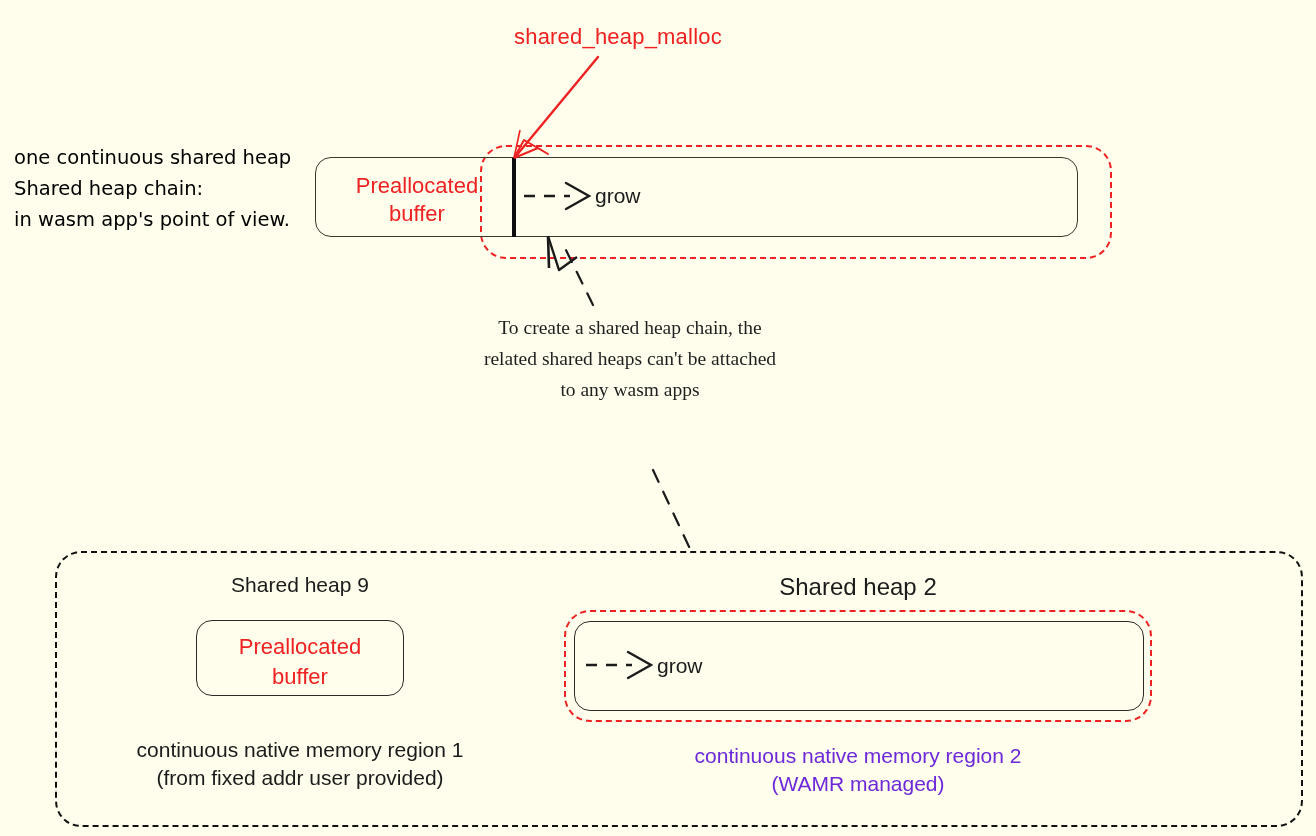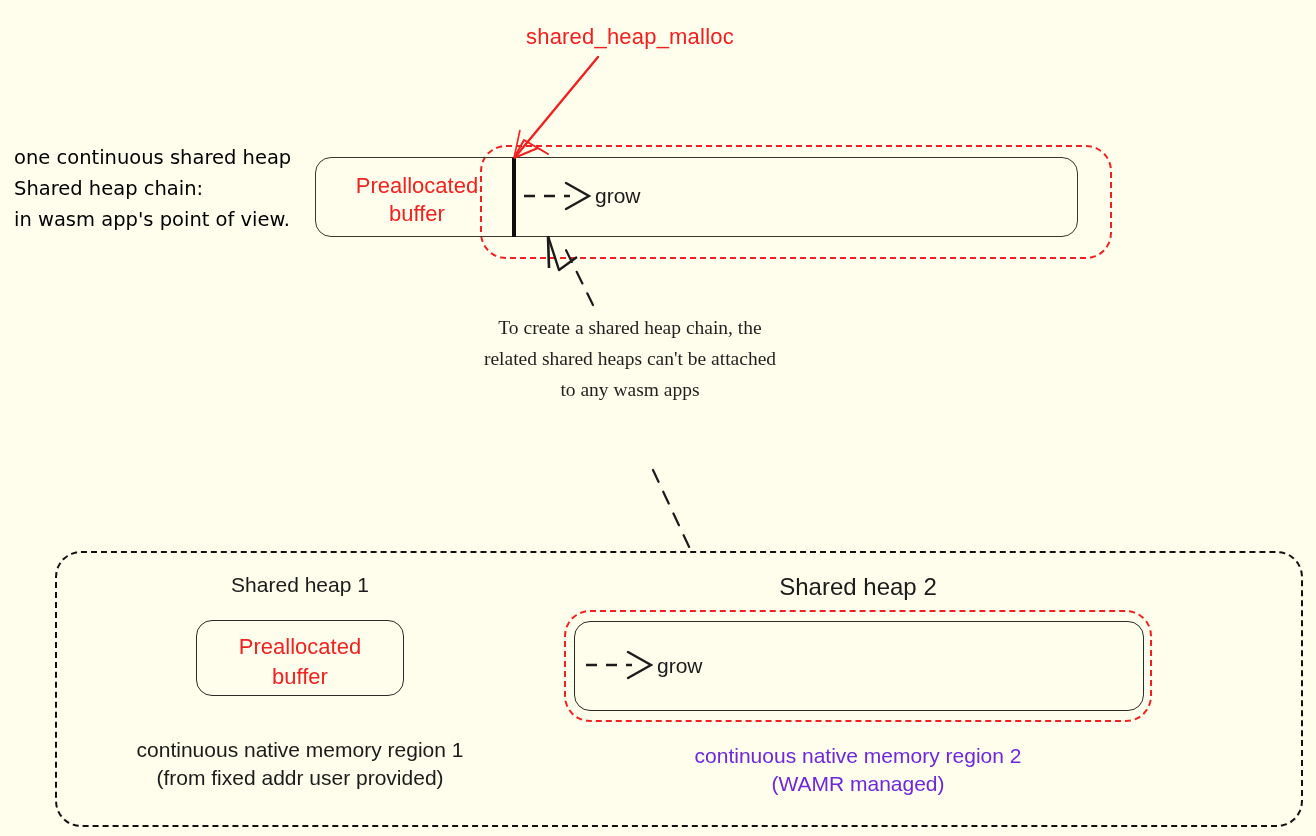--- a/index.html
+++ b/index.html
@@ -32,21 +32,20 @@
   }
   #caption-left div { white-space: pre; }
 
   #malloc-label {
     left: 514px;
     top: 24px;
     font-family: "Liberation Sans", "DejaVu Sans", sans-serif;
     font-size: 22px;
     color: #ef2020;
     letter-spacing: 0.2px;
-    margin-left: 12px;
   }
 
   
   #top-black-box {
     left: 315px;
     top: 157px;
     width: 763px;
     height: 80px;
     border: 1.6px solid #38382f;
     border-radius: 16px;
@@ -220,21 +219,21 @@
   <div class="abs" id="prealloc-top-label">
     <div>Preallocated</div>
     <div>buffer</div>
   </div>
   <div class="abs" id="grow-top-label">grow</div>
 
   <div class="abs" id="mid-note">To create a shared heap chain, the related shared heaps can't be attached to any wasm apps</div>
 
   <div class="abs" id="outer-dashed"></div>
 
-  <div class="abs" id="heap1-title">Shared heap 1</div>
+  <div class="abs" id="heap1-title">Shared heap 9</div>
   <div class="abs" id="heap1-box"></div>
   <div class="abs" id="prealloc-bottom-label">
     <div>Preallocated</div>
     <div>buffer</div>
   </div>
   <div class="abs" id="region1-caption">
     <div>continuous native memory region 1</div>
     <div>(from fixed addr user provided)</div>
   </div>
 

